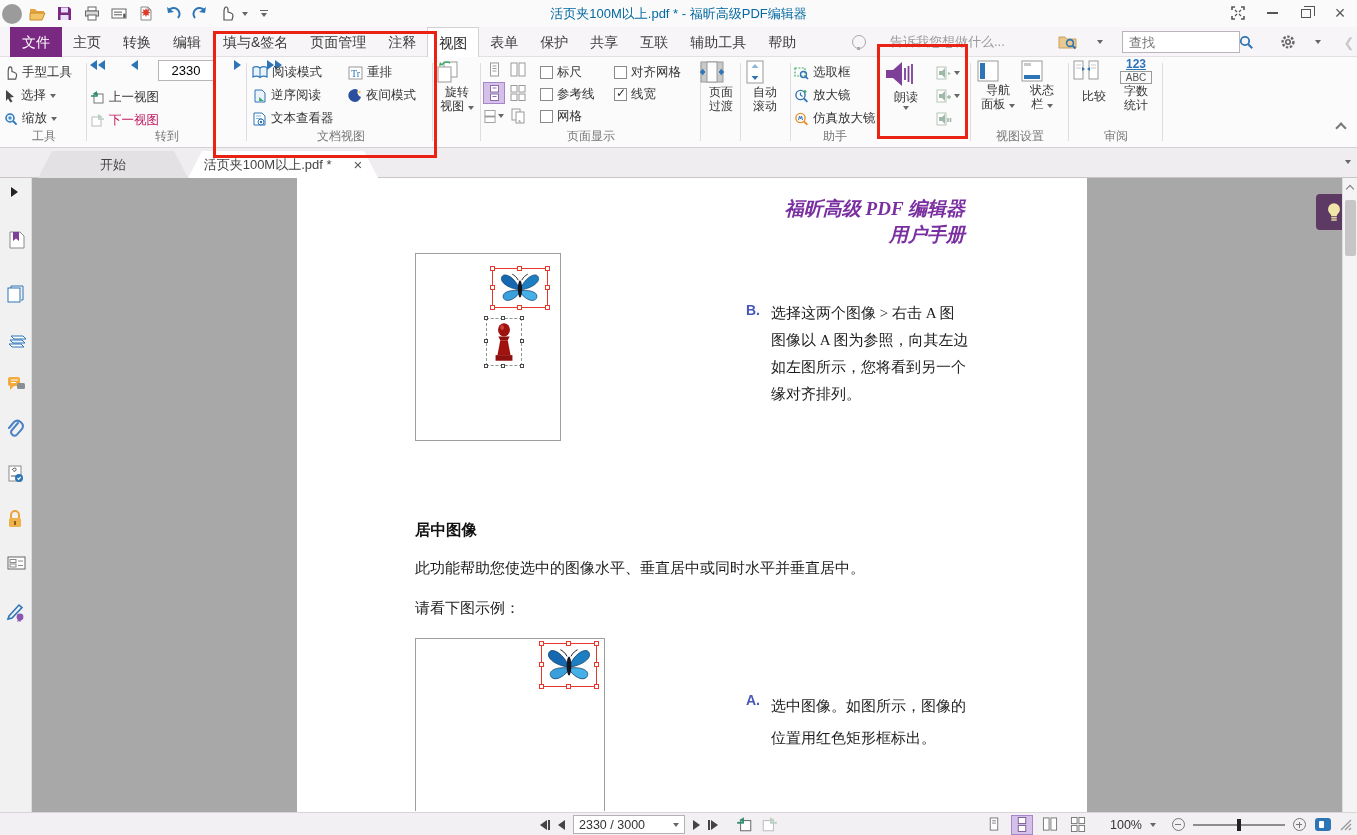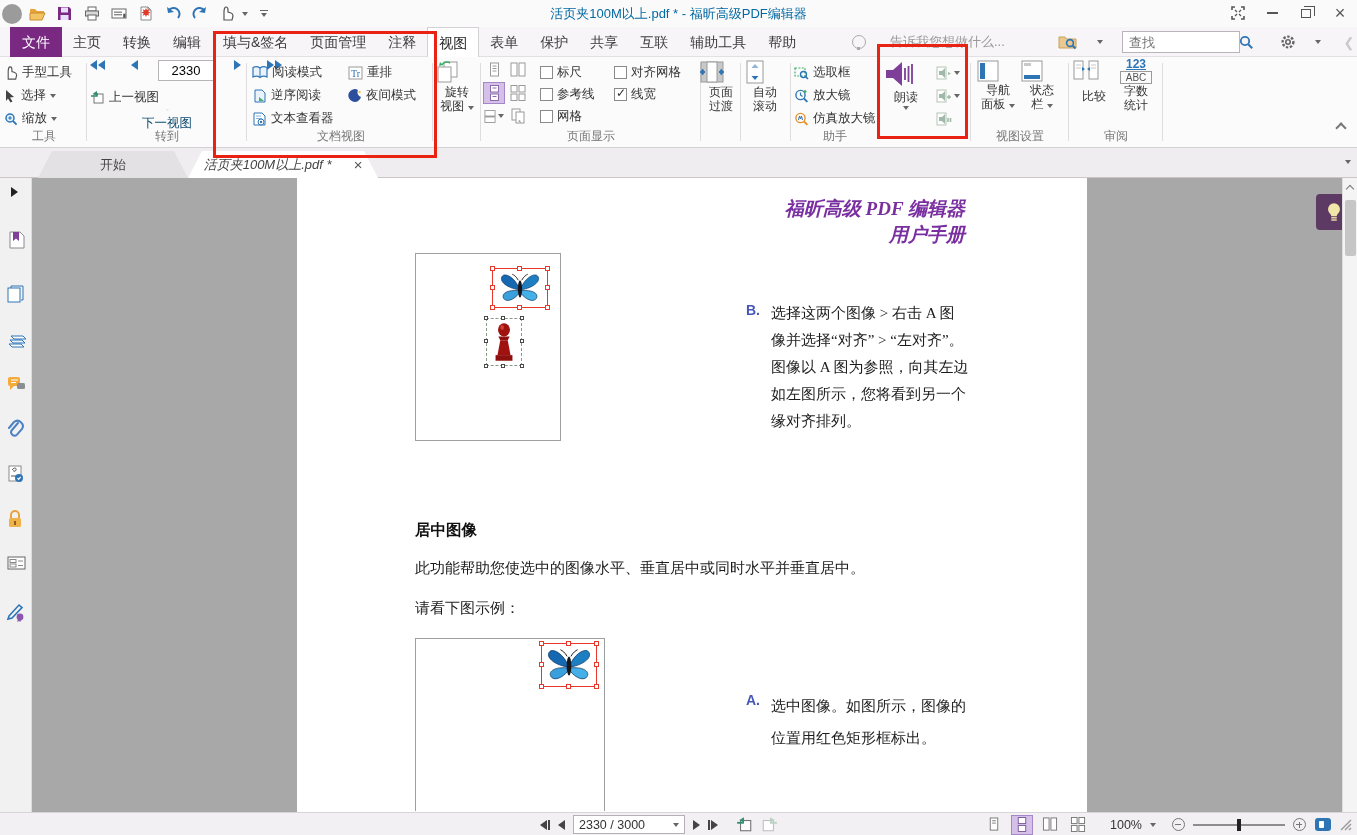--- a/index.html
+++ b/index.html
@@ -33,21 +33,21 @@
   .mag { position:relative; width:14px; height:14px; margin-left:-20px; }
   .car { width:0; height:0; border-left:3.5px solid transparent; border-right:3.5px solid transparent; border-top:4px solid #666; display:inline-block; }
   .chev { font-size:13px; color:#c9c9c9; width:18px; text-align:center; }
 
   
   #ribbon { left:0; top:57px; width:1357px; height:91px; background:#fcfbfc; border-bottom:1px solid #d5d0d6; }
   .grp { position:absolute; top:0; height:90px; }
   .gsep { position:absolute; top:6px; width:1px; height:78px; background:#e0dce0; }
   .glabel { position:absolute; bottom:2px; left:0; right:0; text-align:center; font-size:12px; color:#777; white-space:nowrap; }
   .sbtn { display:flex; align-items:center; gap:4px; height:23px; font-size:12.5px; color:#333; white-space:nowrap; }
-  .sbtn.dis { color:#0c4a6e;flex-direction:column; }
+  .sbtn.dis { color:#be185d; }
   .bigbtn { position:absolute; width:44px; text-align:center; font-size:12px; color:#333; line-height:14px; }
   .bigbtn .bicon { margin:2px auto 2px; }
   .navrow { display:flex; align-items:flex-start; gap:20px; height:24px; }
   .pageinput { width:56px; height:21px; border:1px solid #b9b4ba; text-align:center; font-size:13px; font-family:inherit; }
   .tri-l { width:0; height:0; border-top:5px solid transparent; border-bottom:5px solid transparent; border-right:7px solid #2e75b6; display:inline-block; }
   .tri-r { width:0; height:0; border-top:5px solid transparent; border-bottom:5px solid transparent; border-left:7px solid #2e75b6; display:inline-block; }
   .dbl { display:inline-flex; gap:1px; align-items:center; }
   .cbrow { display:flex; align-items:center; gap:4px; height:22px; font-size:12.5px; }
   .cb { width:13px; height:13px; border:1px solid #8a8a8a; background:#fff; display:inline-block; position:relative; }
   .cb.checked:after { content:"✓"; position:absolute; left:1px; top:-3px; font-size:12px; color:#333; }
@@ -592,21 +592,21 @@
   </div>
   <div class="gsep" style="left:1162px;"></div>
 
   <span class="collapse-chev"></span>
 </div>
 
 <div id="doctabs" class="abs">
   <div class="dtab" style="left:38px;width:150px;">
       <span>开始</span>
     </div>
-  <div class="dtab active" style="left:188px;width:190px;font-style:italic;">
+  <div class="dtab active" style="left:188px;width:190px;">
     <span>活页夹100M以上.pdf *</span>
       <span class="x">×</span>
   </div>
   <span class="car dt-caret"></span>
 </div>
 
 <div id="main" class="abs">
 
   <div id="sidebar">
     <span class="sideicon" style="top:8px;left:10px;">
@@ -721,21 +721,20 @@
             <span class="hd mr"></span>
           <span class="hd bl"></span>
             <span class="hd bc"></span>
             <span class="hd br"></span>
         </div>
       </div>
 
       <span class="plabel" style="left:449px;top:124px;">B.</span>
       <div class="para plines" style="left:474px;top:122px;width:222px;">
         <div>选择这两个图像 &gt; 右击 A 图</div>
-        <div>像并选择“对齐” &gt; “左对齐”。</div>
         <div>图像以 A 图为参照，向其左边</div>
         <div>如左图所示，您将看到另一个</div>
         <div>缘对齐排列。</div>
       </div>
 
       <div class="doc-h2" style="left:118px;top:342px;">居中图像</div>
       <div class="para" style="left:118px;top:381px;">此功能帮助您使选中的图像水平、垂直居中或同时水平并垂直居中。</div>
       <div class="para" style="left:118px;top:421px;">请看下图示例：</div>
 
       <div class="frame" style="left:118px;top:460px;width:190px;height:173px;border-bottom:none;">

